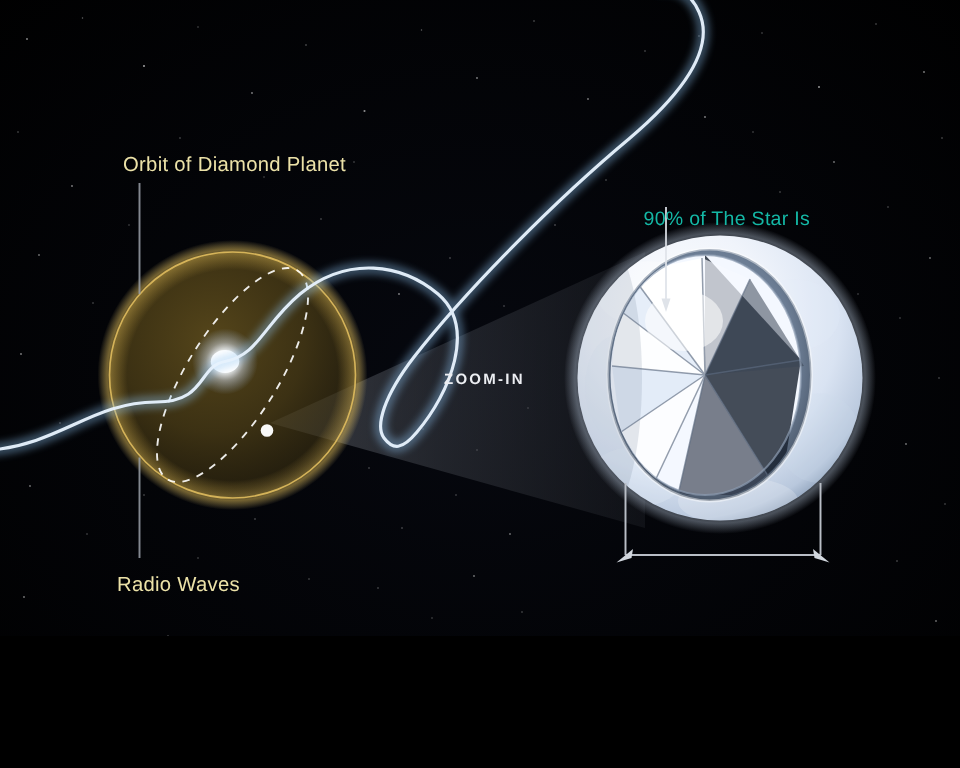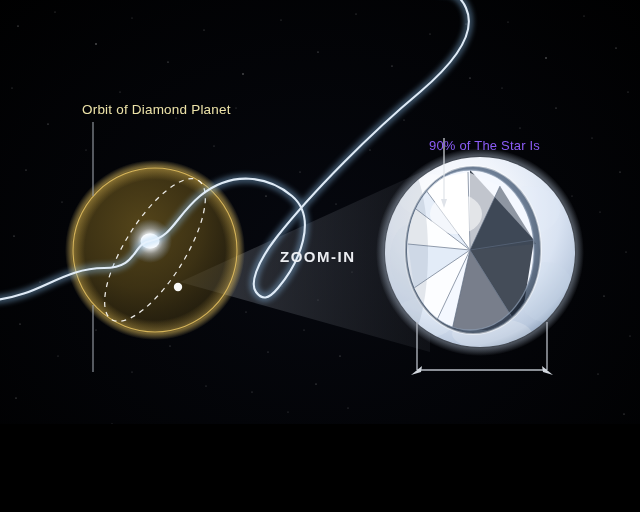--- a/index.html
+++ b/index.html
@@ -27,29 +27,29 @@
     position: absolute;
     white-space: pre;
     line-height: 1.42;
     letter-spacing: 0.2px;
   }
   .lbl-amber {
     color: #ece2a8;
     font-size: 13.5px;
   }
   .lbl-white {
-    color: #8b5cf6;
+    color: #14b8a6;
     font-size: 13px;
   }
   #zoom-in-label {
     position: absolute;
-    left: 280px;
+    left: 296px;
     top: 248px;
     color: #eceef2;
-    font-size: 15px;
+    font-size: 10px;
     font-weight: bold;
     letter-spacing: 1.5px;
   }
   #orbit-label { left: 82px; top: 100px; }
   #radio-label { left: 78px; top: 380px; }
   #diamond-pct-label { left: 429px; top: 100px; }
   #core-desc-label { left: 396px; top: 386px; }
 </style>
 </head>
 <body>
@@ -326,20 +326,21 @@
       <line x1="417" y1="322" x2="417" y2="370"></line>
       <line x1="547" y1="322" x2="547" y2="370"></line>
       <line x1="417" y1="370" x2="547" y2="370"></line>
     </g>
     <polygon points="411,375 422,366 421,372" fill="#d2d7de"></polygon>
     <polygon points="553,375 542,366 543,372" fill="#d2d7de"></polygon>
   </svg>
 
   <div class="lbl lbl-amber" id="orbit-label">Orbit of Diamond Planet</div>
 
+  <div class="lbl lbl-amber" id="radio-label">Radio Waves</div>
 
   <div id="zoom-in-label">ZOOM-IN</div>
 
   <div class="lbl lbl-white" id="diamond-pct-label">
     <div>90% of The Star Is</div>
   </div>
 
   <div class="lbl lbl-white" id="core-desc-label">
     
     

